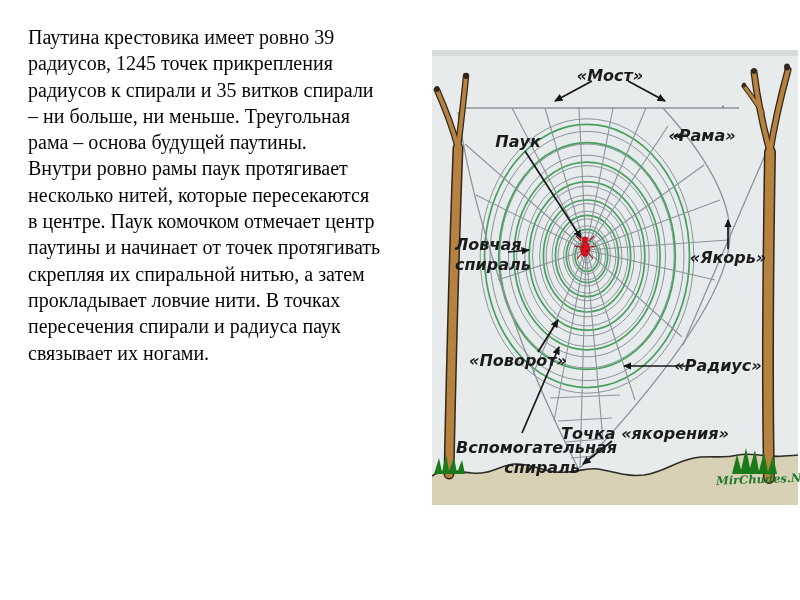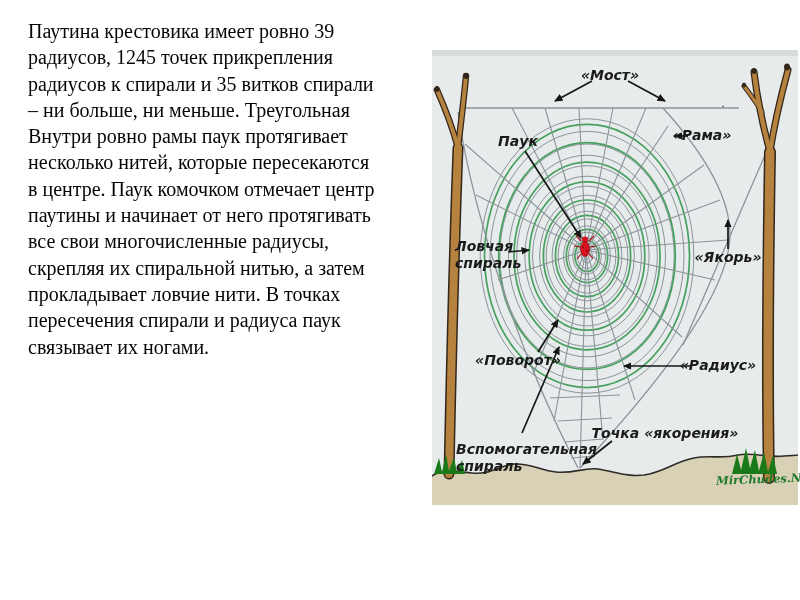--- a/index.html
+++ b/index.html
@@ -5,63 +5,63 @@
   html,body{margin:0;padding:0;}
   .slide{
     position:relative;
     width:800px;height:600px;
     background:#ffffff;
     overflow:hidden;
     font-family:"Liberation Serif", serif;
   }
   
   .textblock{
-    position:absolute;left:28px;top:18px;width:408px;
+    position:absolute;left:28px;top:24px;width:408px;
     color:#060606;
     font-size:20px;line-height:26.3px;
   }
   .textblock .tline{white-space:nowrap;}
   
   .diagram{
     position:absolute;left:432px;top:50px;width:366px;height:455px;
     background:#e8ebec;
   }
   .diagram svg{position:absolute;left:0;top:0;}
   .dlabel{
     position:absolute;
     transform:translate(-50%,-50%);
     font-family:"DejaVu Sans", sans-serif;
     font-style:italic;font-weight:600;
-    font-size:14px;line-height:1.22;
-    color:#1b1b1b;text-align:left;white-space:nowrap;
+    font-size:16px;line-height:1.22;
+    color:#1b1b1b;text-align:right;white-space:nowrap;
     pointer-events:none;
   }
   .dlabel.wrap{white-space:normal;font-style:italic;}
   .watermark{
     position:absolute;transform:translate(-50%,-50%) rotate(-2deg);
     font-family:"DejaVu Serif", serif;
     font-style:italic;font-weight:700;font-size:11.5px;
     color:#1f7a2d;white-space:nowrap;pointer-events:none;
   }
 </style>
 </head>
 <body>
 
 <div class="slide">
 
   <div class="textblock">
       <div class="tline">Паутина крестовика имеет ровно 39</div>
       <div class="tline">радиусов, 1245 точек прикрепления</div>
       <div class="tline">радиусов к спирали и 35 витков спирали</div>
       <div class="tline">– ни больше, ни меньше. Треугольная</div>
+      <div class="tline">рама – основа будущей паутины.</div>
       <div class="tline">Внутри ровно рамы паук протягивает</div>
       <div class="tline">несколько нитей, которые пересекаются</div>
       <div class="tline">в центре. Паук комочком отмечает центр</div>
-      <div class="tline">паутины и начинает от него протягивать</div>
-      <div class="tline">все свои многочисленные радиусы,</div>
+      <div class="tline">паутины и начинает от точек протягивать</div>
       <div class="tline">скрепляя их спиральной нитью, а затем</div>
       <div class="tline">прокладывает ловчие нити. В точках</div>
       <div class="tline">пересечения спирали и радиуса паук</div>
       <div class="tline">связывает их ногами.</div>
     </div>
 
   <div class="diagram">
     <svg width="366" height="455" viewBox="0 0 366 455">
       <defs>
         <marker id="ah" markerWidth="6" markerHeight="6" refX="4.4" refY="2.25" orient="auto">
@@ -171,17 +171,17 @@
     </svg>
 
     <div class="dlabel" style="left:178px;top:26px;">«Мост»</div>
     <div class="dlabel" style="left:86px;top:92px;">Паук</div>
     <div class="dlabel" style="left:270px;top:86px;">«Рама»</div>
     <div class="dlabel" style="left:296px;top:208px;">«Якорь»</div>
     <div class="dlabel wrap" style="left:52px;top:205px;width:58px;">Ловчая спираль</div>
     <div class="dlabel" style="left:86px;top:311px;">«Поворот»</div>
     <div class="dlabel" style="left:286px;top:316px;">«Радиус»</div>
     <div class="dlabel wrap" style="left:86px;top:408px;width:124px;">Вспомогательная спираль</div>
-    <div class="dlabel" style="left:213px;top:384px;margin-left:20px;">Точка «якорения»</div>
+    <div class="dlabel" style="left:213px;top:384px;">Точка «якорения»</div>
     <div class="watermark" style="left:333px;top:429px;">MirChudes.Net</div>
   </div>
 
 </div>
 
 </body></html>

